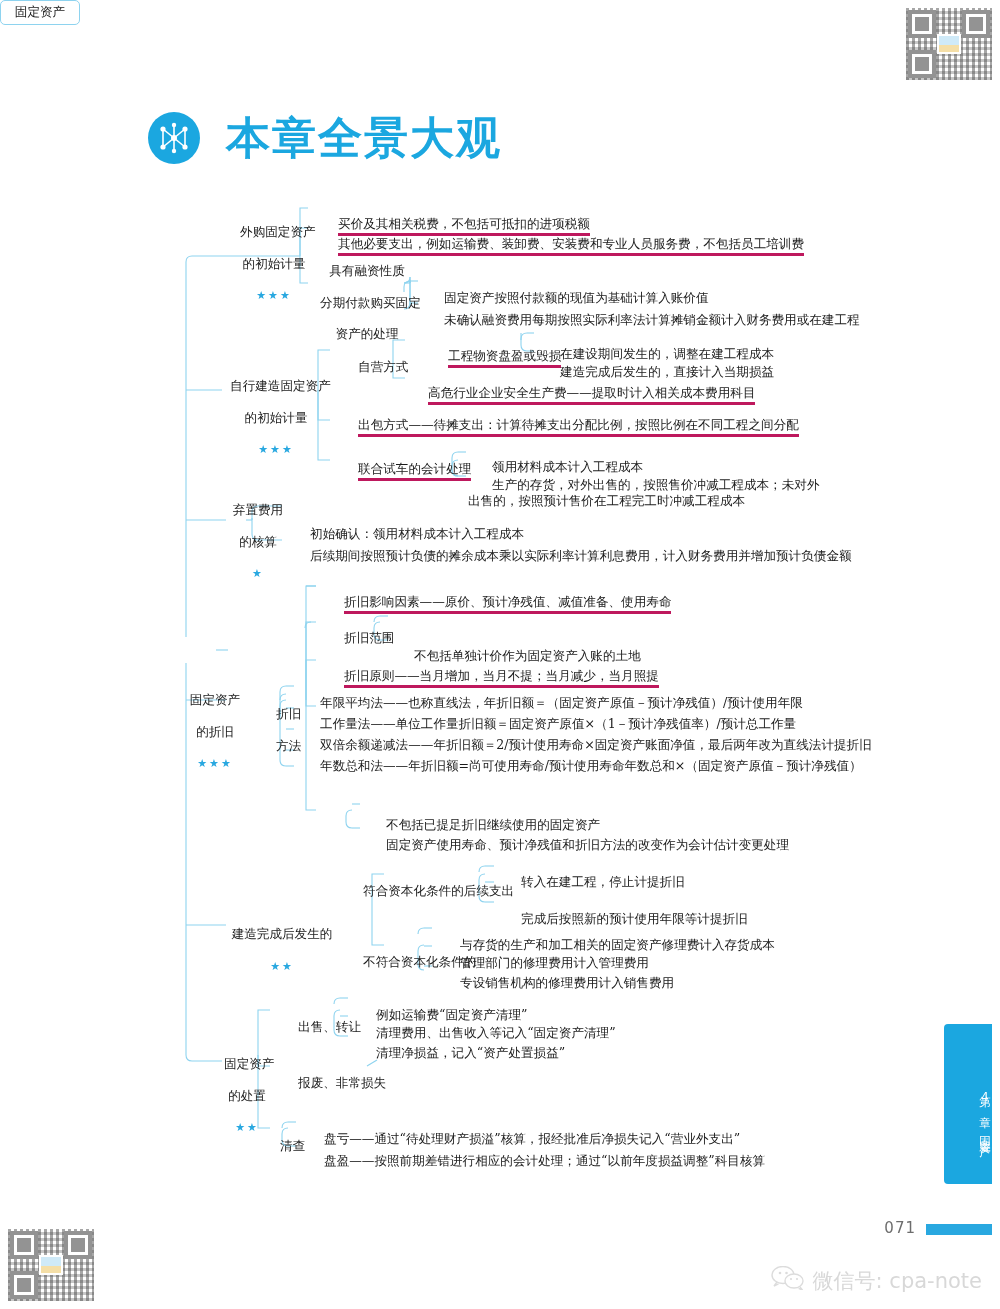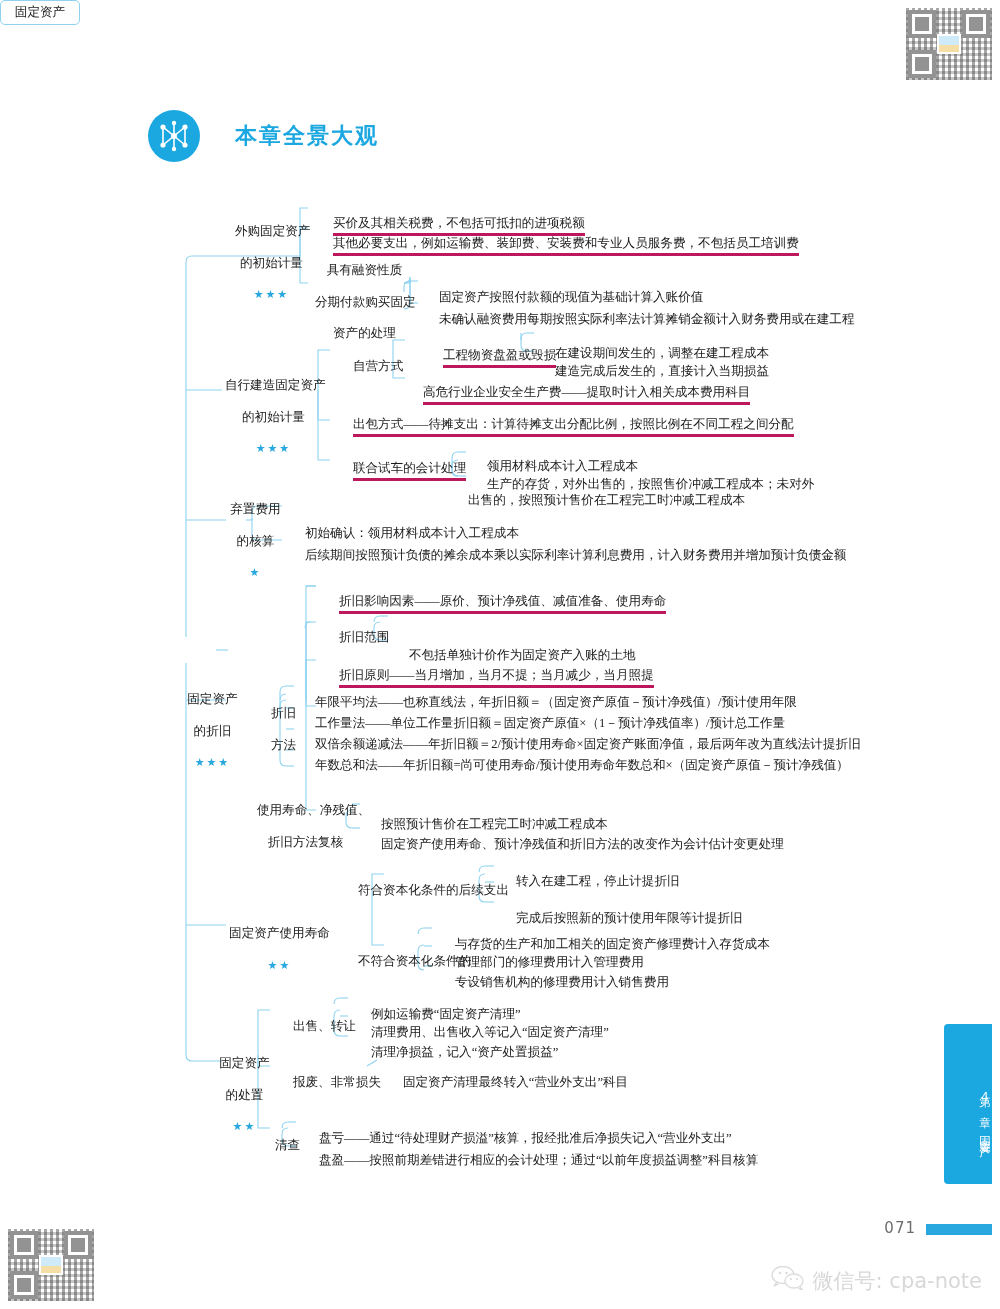--- a/index.html
+++ b/index.html
@@ -21,25 +21,25 @@
   .qr .f1{top:2px;left:2px;} .qr .f2{top:2px;right:2px;} .qr .f3{bottom:2px;left:2px;}
   .qr .logo{position:absolute;left:50%;top:50%;transform:translate(-50%,-50%);
      width:20px;height:16px;background:linear-gradient(#bfe3f6 55%,#f2d58a 55%);border:2px solid #fff;}
   #qr-top{right:8px;top:8px;}
   #qr-bottom{left:8px;bottom:8px;}
 
   
   .heading{position:absolute;left:148px;top:108px;display:flex;align-items:center;gap:18px;}
   .heading .badge{width:52px;height:52px;border-radius:50%;background:#1ba7e0;position:relative;flex:none;}
   .heading .badge svg{position:absolute;left:8px;top:8px;}
-  .heading h1{margin:17px;font-size:22px;line-height:1;color:#1ba7e0;letter-spacing:2px;
+  .heading h1{margin:8px;font-size:44px;line-height:1;color:#1ba7e0;letter-spacing:2px;
       font-family:"DejaVu Sans","Liberation Sans",sans-serif;font-weight:bold;}
 
   
-  #map{position:absolute;left:0;top:0;width:1000px;height:1021px;font-family:Liberation Serif, serif;}
+  #map{position:absolute;left:0;top:0;width:1000px;height:1021px;}
   .node{position:absolute;white-space:pre;line-height:1.26;font-size:12.6px;color:#1b1b1b;}
   .node.c{text-align:center;}
   .root{left:150px;top:637px;width:66px;padding:3px 6px;border:1px solid #8ed3ef;
         border-radius:5px;background:#fff;text-align:center;font-size:12.6px;}
   .stars{color:#29a8e0;font-size:11px;letter-spacing:2px;line-height:1.1;}
   svg.lines{position:absolute;left:0;top:0;width:1000px;height:1309px;pointer-events:none;}
   svg.lines path,svg.lines line{fill:none;stroke:#8ed3ef;stroke-width:1.1;}
   .ul{border-bottom:3px solid #be185d;display:inline-block;padding-bottom:1px;}
 
   
@@ -292,33 +292,29 @@
     </div>
     <div class="node" style="left:296px;top:700px;text-align:right;">
       <span>工作量法——单位工作量折旧额＝固定资产原值×（1－预计净残值率）/预计总工作量</span>
     </div>
     <div class="node" style="left:296px;top:721px;">
       <span>双倍余额递减法——年折旧额＝2/预计使用寿命×固定资产账面净值，最后两年改为直线法计提折旧</span>
     </div>
     <div class="node" style="left:296px;top:742px;">
       <span>年数总和法——年折旧额=尚可使用寿命/预计使用寿命年数总和×（固定资产原值－预计净残值）</span>
     </div>
-    <div class="node c" style="left:238px;top:787px;width:116px;">
-      <span>使用寿命、净残值、</span><br>
-      <span>折旧方法复核</span>
-    </div>
     <div class="node" style="left:362px;top:801px;">
-      <span>按照预计售价在工程完工时冲减工程成本</span>
+      <span>不包括已提足折旧继续使用的固定资产</span>
     </div>
     <div class="node" style="left:362px;top:821px;">
       <span>固定资产使用寿命、预计净残值和折旧方法的改变作为会计估计变更处理</span>
     </div>
 
     <div class="node c" style="left:196px;top:910px;width:148px;">
-      <span>固定资产使用寿命</span><br>
+      <span>建造完成后发生的</span><br>
       <span class="stars">★★</span>
     </div>
     <div class="node" style="left:339px;top:867px;">
       <span>符合资本化条件的后续支出</span>
     </div>
     <div class="node" style="left:497px;top:858px;">
       <span>转入在建工程，停止计提折旧</span>
     </div>
     <div class="node" style="left:497px;top:895px;">
       <span>完成后按照新的预计使用年限等计提折旧</span>
@@ -348,23 +344,20 @@
       <span>例如运输费“固定资产清理”</span>
     </div>
     <div class="node" style="left:352px;top:1009px;">
       <span>清理费用、出售收入等记入“固定资产清理”</span>
     </div>
     <div class="node" style="left:352px;top:1029px;">
       <span>清理净损益，记入“资产处置损益”</span>
     </div>
     <div class="node" style="left:274px;top:1059px;">
       <span>报废、非常损失</span>
-    </div>
-    <div class="node" style="left:384px;top:1059px;">
-      <span>固定资产清理最终转入“营业外支出”科目</span>
     </div>
     <div class="node" style="left:256px;top:1122px;">
       <span>清查</span>
     </div>
     <div class="node" style="left:300px;top:1115px;">
       <span>盘亏——通过“待处理财产损溢”核算，报经批准后净损失记入“营业外支出”</span>
     </div>
     <div class="node" style="left:300px;top:1137px;">
       <span>盘盈——按照前期差错进行相应的会计处理；通过“以前年度损益调整”科目核算</span>
     </div>

